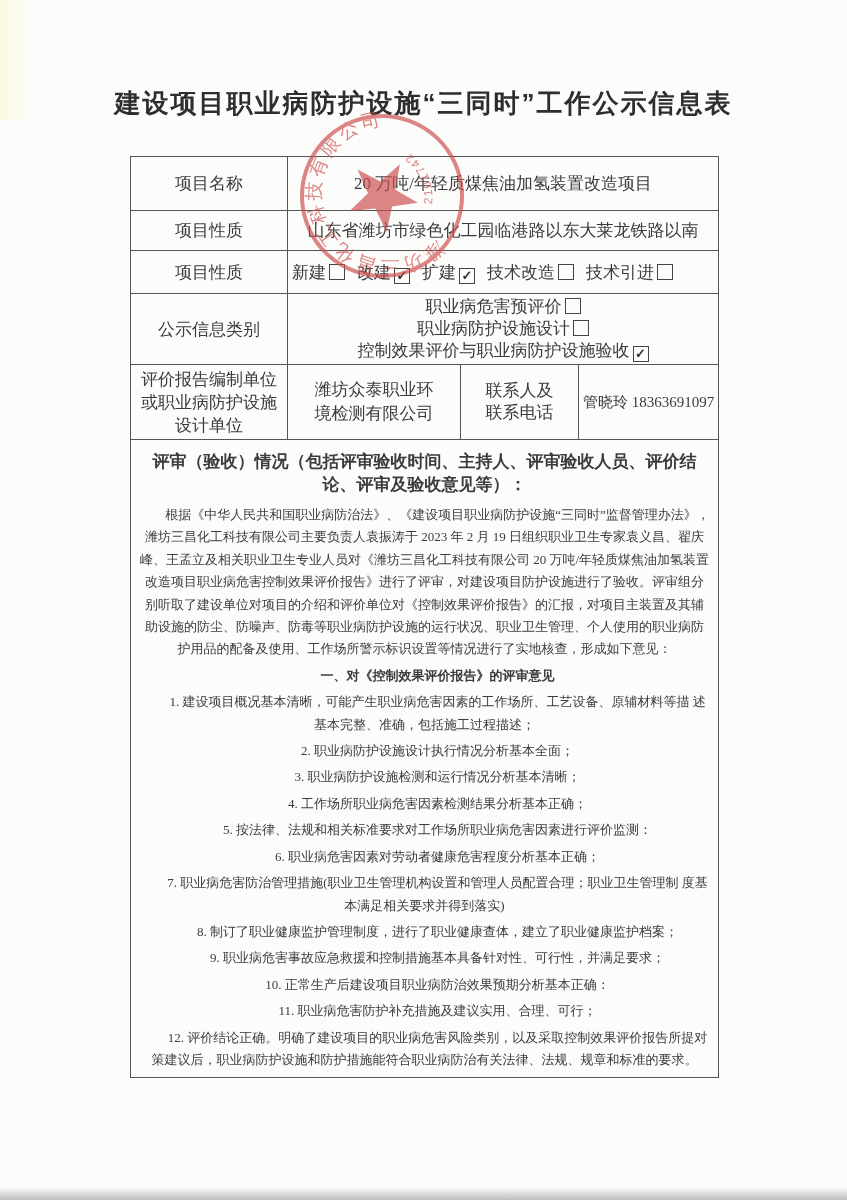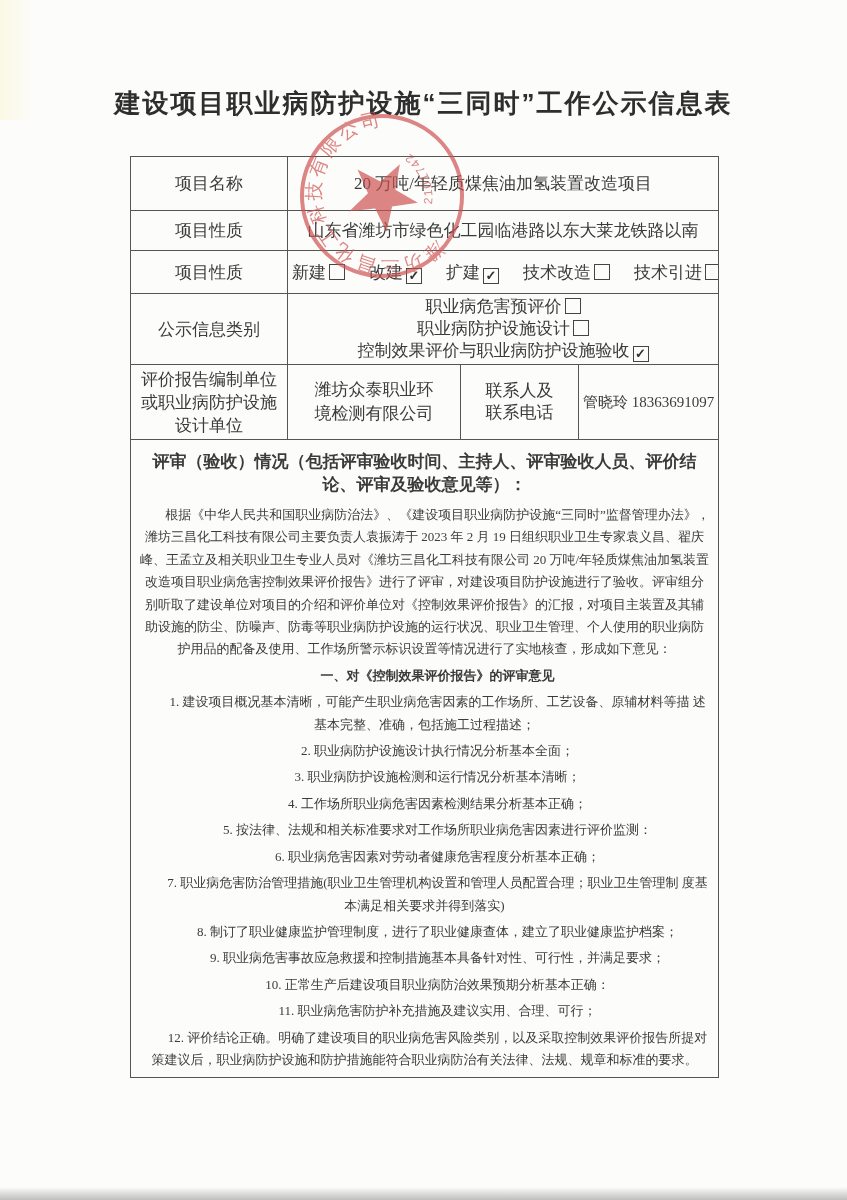--- a/index.html
+++ b/index.html
@@ -16,21 +16,21 @@
   table.info-table{
     position:absolute;left:130px;top:156px;width:588px;
     border-collapse:collapse;table-layout:fixed;
     font-size:17px;color:#3b3b3b;padding-left:40px;
   }
   table.info-table td{
     border:1.8px solid #555;vertical-align:middle;text-align:center;
     padding:2px 4px;overflow:hidden;
   }
   td.lbl{font-weight:400;}
-  .checkbox-row{display:flex;justify-content:flex-start;gap:24px;align-items:center;}
+  .checkbox-row{display:flex;justify-content:flex-start;gap:12px;align-items:center;}
   .cb-item{white-space:nowrap;}
   .cb-box{
     display:inline-block;width:14px;height:14px;border:1.6px solid #444;
     margin-left:3px;vertical-align:-2px;line-height:13px;text-align:center;
     font-size:13px;font-weight:700;color:#333;
   }
   .cat-list{text-align:left;padding-left:8px;}
   .cat-line{line-height:22px;}
   .narrow-label{width:80px;margin:12px auto;line-height:22px;}
   .unit-name{width:128px;margin:0 auto;line-height:24px;}

